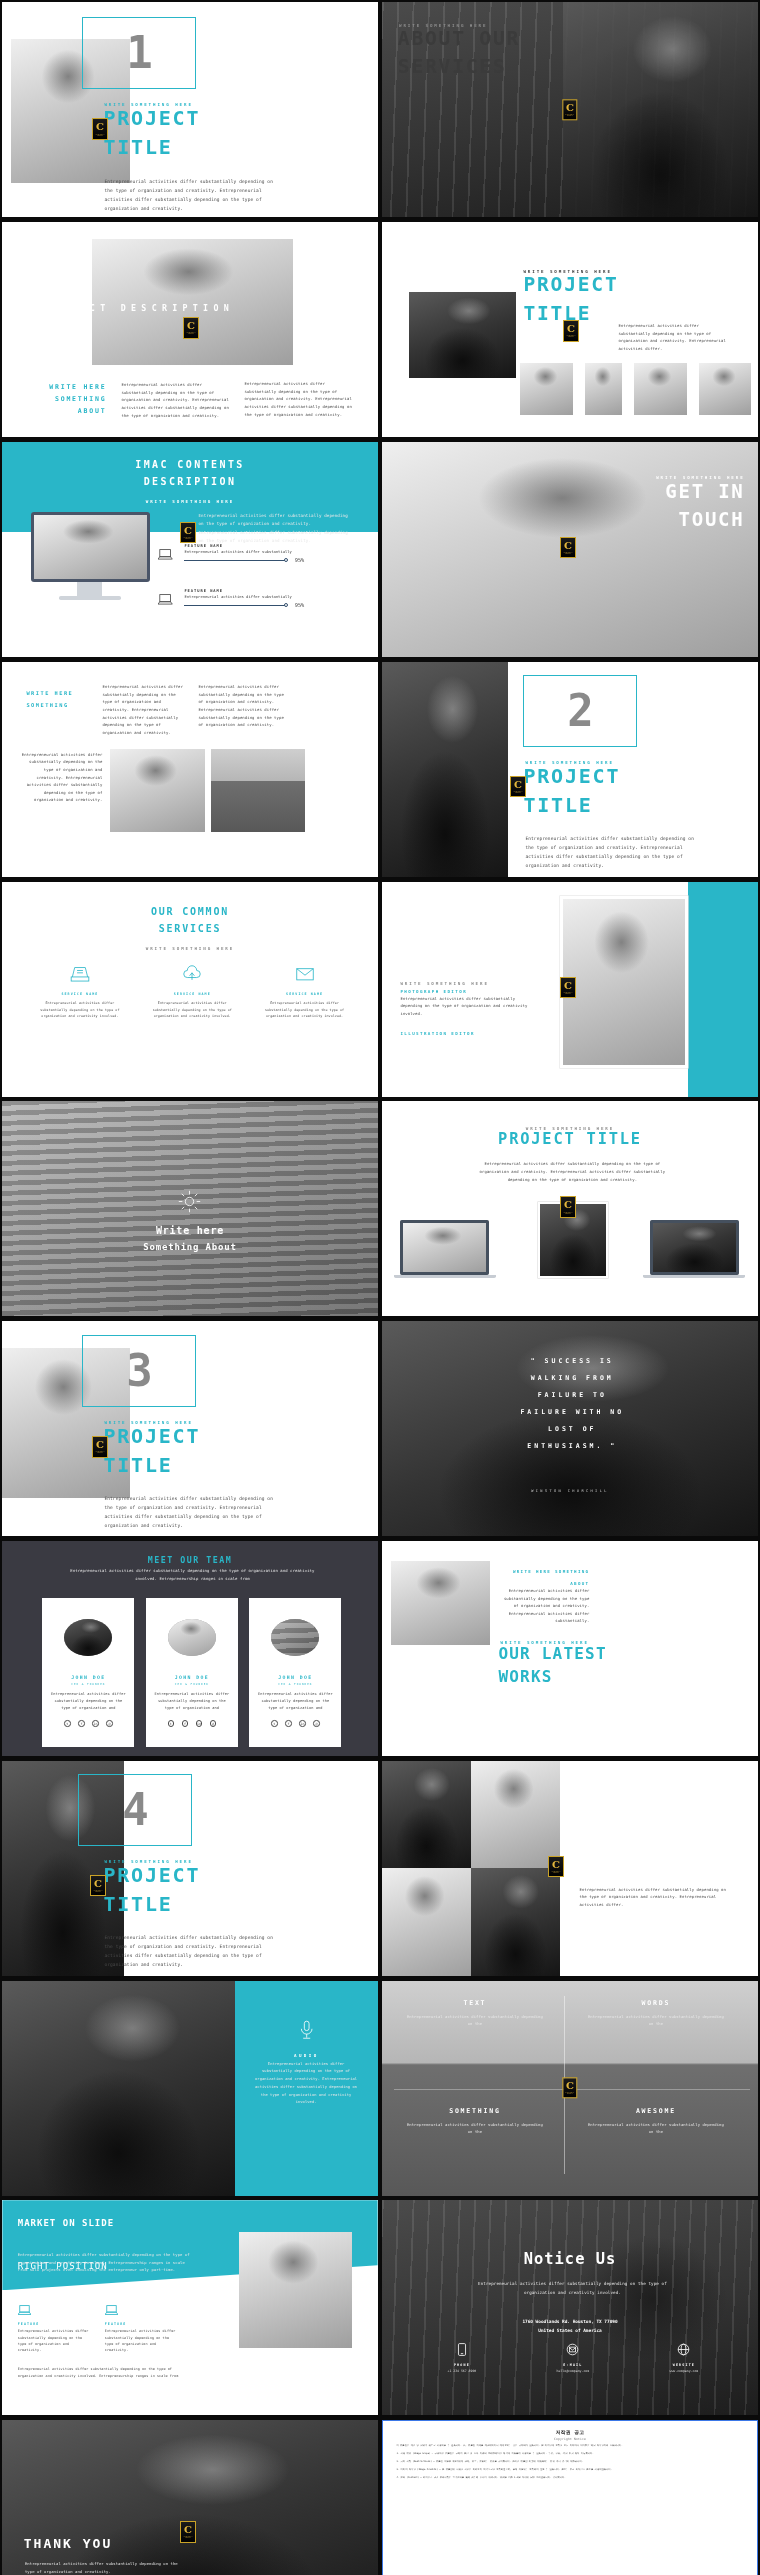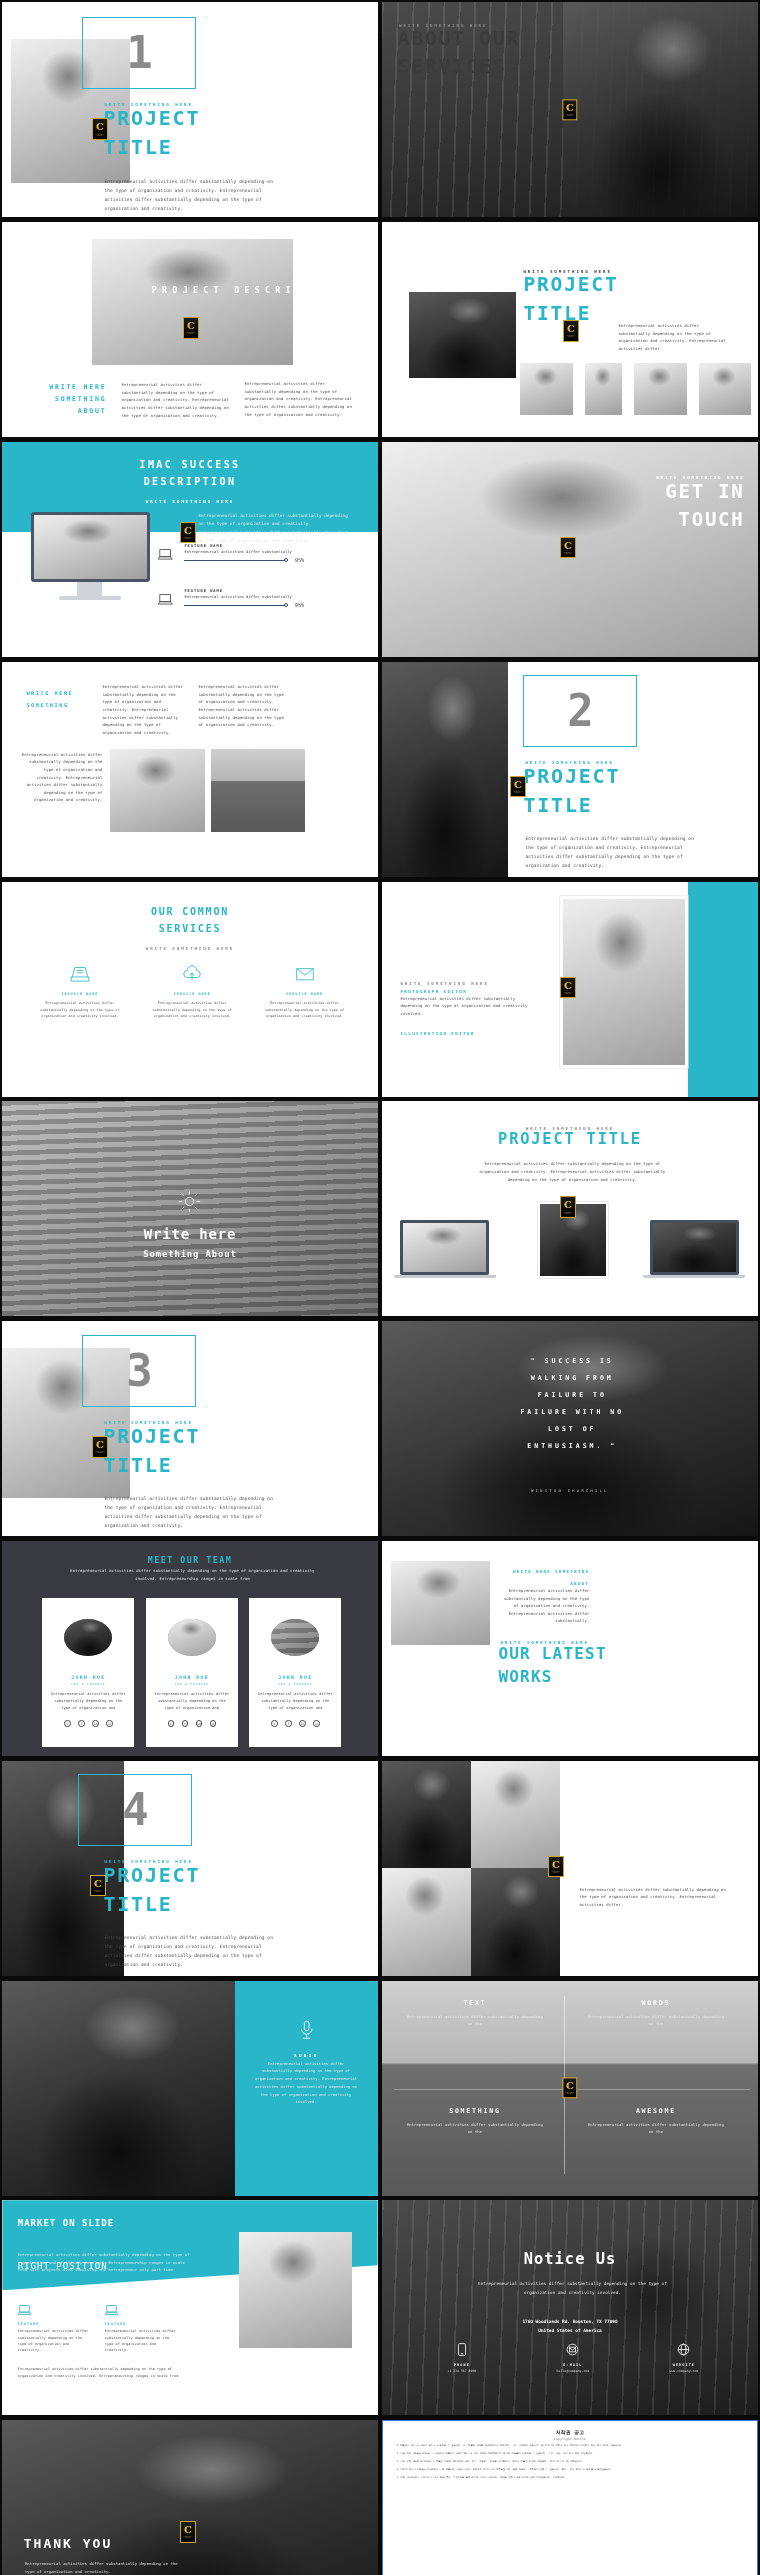--- a/index.html
+++ b/index.html
@@ -212,21 +212,21 @@
     </div>
     <div class="wm center">
       <span class="c">C</span>
         <span class="t1">CONTENTS</span>
         <span class="t2">MARKET</span>
     </div>
   </div>
 
   <div class="slide">
     <div class="ph light abs" style="left:90px;top:16.6px;width:201px;height:126px;"></div>
-    <div class="abs" style="left:36px;top:62px;width:309px;text-align:right;z-index:6;">
+    <div class="abs" style="left:36px;top:80px;width:309px;text-align:left;z-index:6;">
       <span style="font-size:8.3px;letter-spacing:5.3px;color:#fff;font-weight:bold;">PROJECT DESCRIPTION</span>
     </div>
     <div class="abs" style="left:34px;top:159px;width:70px;text-align:right;">
       <span style="font-size:6.5px;letter-spacing:1.8px;line-height:1.85;color:#29b6c8;font-weight:bold;display:block;">WRITE HERE SOMETHING ABOUT</span>
     </div>
     <div class="abs body sm" style="left:119px;top:159px;width:110px;">Entrepreneurial activities differ substantially depending on the type of organization and creativity. Entrepreneurial activities differ substantially depending on the type of organization and creativity.</div>
     <div class="abs body sm" style="left:242px;top:158px;width:113px;">Entrepreneurial activities differ substantially depending on the type of organization and creativity. Entrepreneurial activities differ substantially depending on the type of organization and creativity.</div>
     <div class="wm" style="left:181px;top:95px;">
       <span class="c">C</span>
         <span class="t1">CONTENTS</span>
@@ -253,21 +253,21 @@
     <div class="wm" style="left:181px;top:98px;">
       <span class="c">C</span>
         <span class="t1">CONTENTS</span>
         <span class="t2">MARKET</span>
     </div>
   </div>
 
   <div class="slide">
     <div class="teal abs" style="left:0;top:0;width:100%;height:90px;"></div>
     <div class="abs" style="left:0;top:14.3px;width:100%;text-align:center;">
-      <div style="font-size:10px;letter-spacing:2.4px;color:#fff;font-weight:bold;line-height:1.7;">IMAC SUCCESS</div>
+      <div style="font-size:10px;letter-spacing:2.4px;color:#fff;font-weight:bold;line-height:1.7;">IMAC CONTENTS</div>
       <div style="font-size:10px;letter-spacing:2.4px;color:#fff;font-weight:bold;line-height:1.7;">DESCRIPTION</div>
     </div>
     <div class="abs" style="left:0;top:52px;width:100%;text-align:center;">
       <span class="kicker w">WRITE SOMETHING HERE</span>
     </div>
     <div class="abs monitor" style="left:28.5px;top:70px;width:119px;height:70px;">
       <div class="scr">
         <div class="ph light" style="position:absolute;inset:0;"></div>
       </div>
     </div>
@@ -432,21 +432,21 @@
           <line x1="3" y1="21" x2="9" y2="21"></line>
             <line x1="33" y1="21" x2="39" y2="21"></line>
           <line x1="8" y1="8" x2="12" y2="12"></line>
             <line x1="30" y1="30" x2="34" y2="34"></line>
           <line x1="34" y1="8" x2="30" y2="12"></line>
             <line x1="12" y1="30" x2="8" y2="34"></line>
         </g>
       </svg>
     </div>
     <div class="abs" style="left:0;top:121px;width:100%;text-align:center;z-index:5;">
-      <div style="font-size:14px;color:#fff;font-weight:bold;letter-spacing:0.8px;line-height:1.75;">Write here</div>
+      <div style="font-size:10px;color:#fff;font-weight:bold;letter-spacing:0.8px;line-height:1.75;">Write here</div>
       <div style="font-size:9px;color:#fff;font-weight:bold;letter-spacing:0.8px;line-height:1.75;">Something About</div>
     </div>
   </div>
 
   <div class="slide">
     <div class="abs" style="left:0;top:20px;width:100%;text-align:center;">
       <span class="kicker g">WRITE SOMETHING HERE</span>
     </div>
     <div class="abs" style="left:0;top:28.5px;width:100%;text-align:center;">
       <span style="font-size:15.4px;letter-spacing:1.8px;color:#29b6c8;font-weight:bold;">PROJECT TITLE</span>

